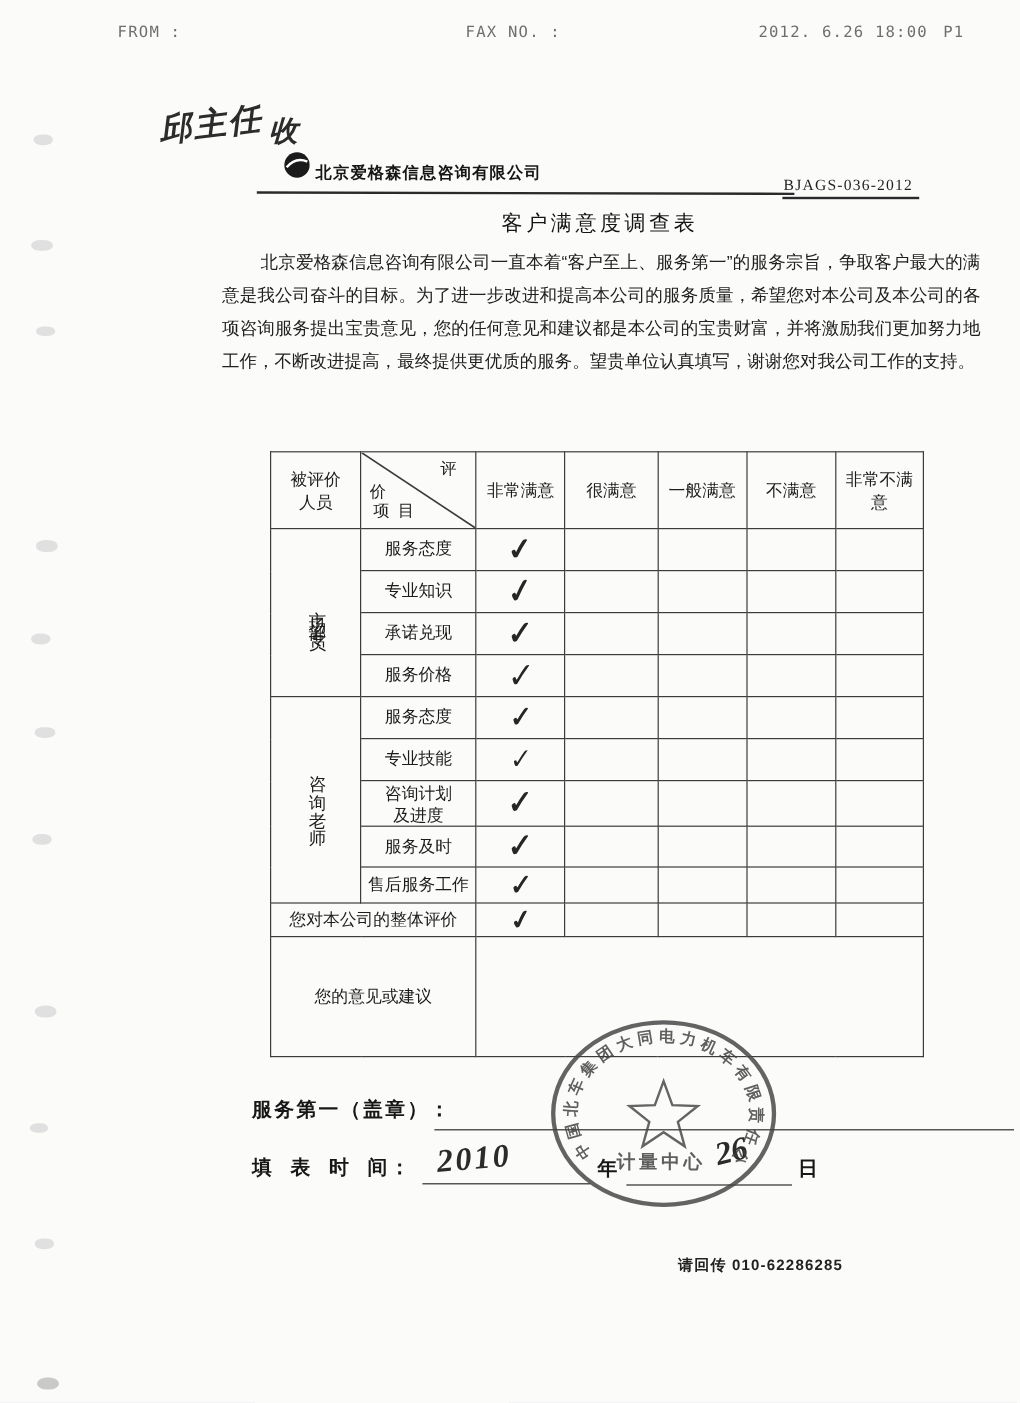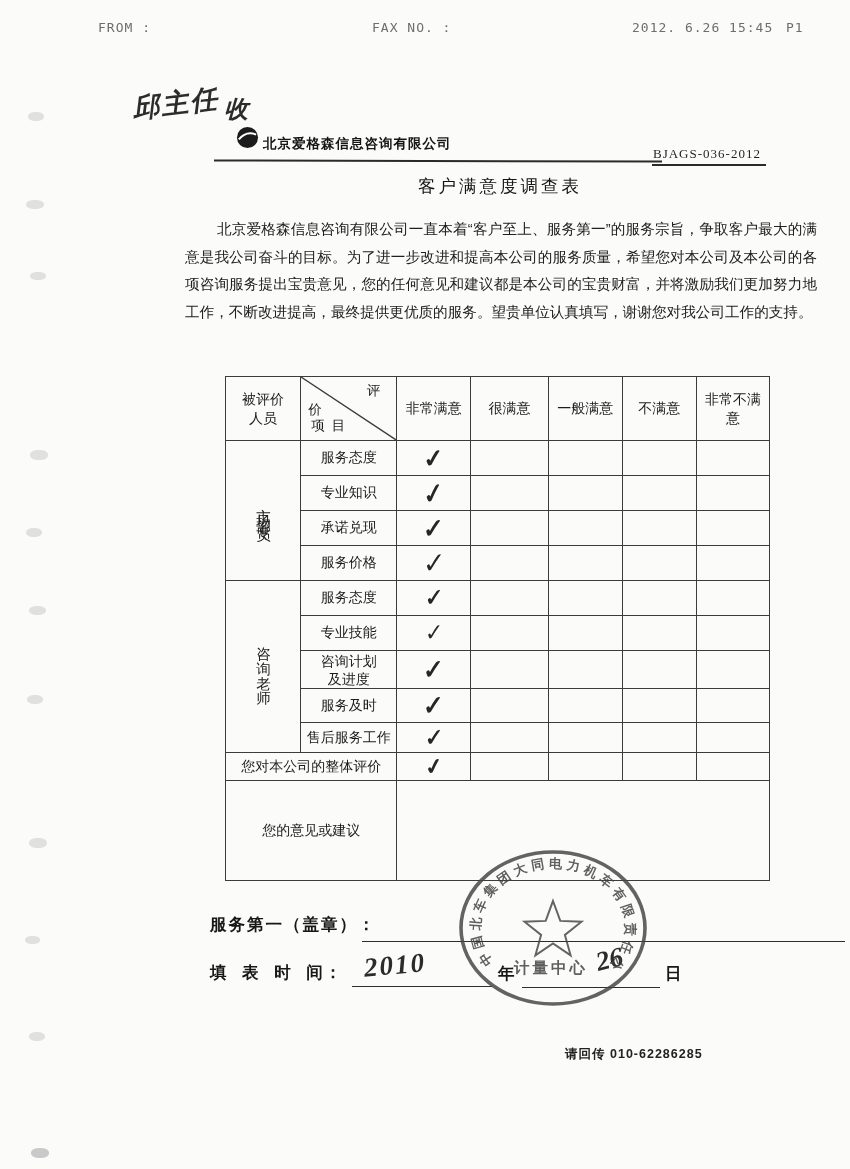--- a/index.html
+++ b/index.html
@@ -53,42 +53,42 @@
   .footer-txt{font-size:12.5px;font-weight:bold;color:#222;letter-spacing:1px;white-space:nowrap;}
   
   .smudge{background:#e0e0e0;border-radius:45%;}
 </style>
 </head>
 <body>
 
 <div class="page">
 
   <div class="abs faxline" style="left:98px;top:20px;">FROM :</div>
-  <div class="abs faxline" style="left:372px;top:20px;">FAX NO. :</div>
-  <div class="abs faxline" style="left:632px;top:20px;">2012. 6.26 15:45</div>
+  <div class="abs faxline" style="left:388px;top:20px;">FAX NO. :</div>
+  <div class="abs faxline" style="left:632px;top:20px;">2012. 6.26 18:00</div>
   <div class="abs faxline" style="left:786px;top:20px;">P1</div>
 
   <div class="abs hw-note" style="left:132px;top:84px;">
     <span class="main">邱主任</span><span class="last">收</span>
   </div>
 
   <div class="abs logo" style="left:236px;top:126px;">
     <svg viewBox="0 0 24 24" width="23" height="23">
       <circle cx="12" cy="12" r="11" fill="#1b1b1b"></circle>
       <path d="M3 14 C8 8, 14 6, 21 9" stroke="#ffffff" stroke-width="2.2" fill="none"></path>
     </svg>
   </div>
   <div class="abs company" style="left:263px;top:135px;">北京爱格森信息咨询有限公司</div>
   <div class="abs rule" style="left:214px;top:160px;width:448px;transform:rotate(0.15deg);"></div>
   <div class="abs docnum" style="left:653px;top:146px;">BJAGS-036-2012</div>
   <div class="abs rule" style="left:652px;top:164px;width:114px;"></div>
 
   <div class="abs doc-title" style="left:185px;top:174px;">客户满意度调查表</div>
 
-  <div class="abs intro" style="left:185px;top:216px;">北京爱格森信息咨询有限公司一直本着“客户至上、服务第一”的服务宗旨，争取客户最大的满意是我公司奋斗的目标。为了进一步改进和提高本公司的服务质量，希望您对本公司及本公司的各项咨询服务提出宝贵意见，您的任何意见和建议都是本公司的宝贵财富，并将激励我们更加努力地工作，不断改进提高，最终提供更优质的服务。望贵单位认真填写，谢谢您对我公司工作的支持。</div>
+  <div class="abs intro" style="left:185px;top:206px;">北京爱格森信息咨询有限公司一直本着“客户至上、服务第一”的服务宗旨，争取客户最大的满意是我公司奋斗的目标。为了进一步改进和提高本公司的服务质量，希望您对本公司及本公司的各项咨询服务提出宝贵意见，您的任何意见和建议都是本公司的宝贵财富，并将激励我们更加努力地工作，不断改进提高，最终提供更优质的服务。望贵单位认真填写，谢谢您对我公司工作的支持。</div>
 
   <table class="survey abs" style="left:225px;top:364px;">
     <colgroup>
       <col style="width:75px">
         <col style="width:96px">
         <col style="width:74px">
       <col style="width:77px">
         <col style="width:74px">
         <col style="width:74px">
         <col style="width:73px">

